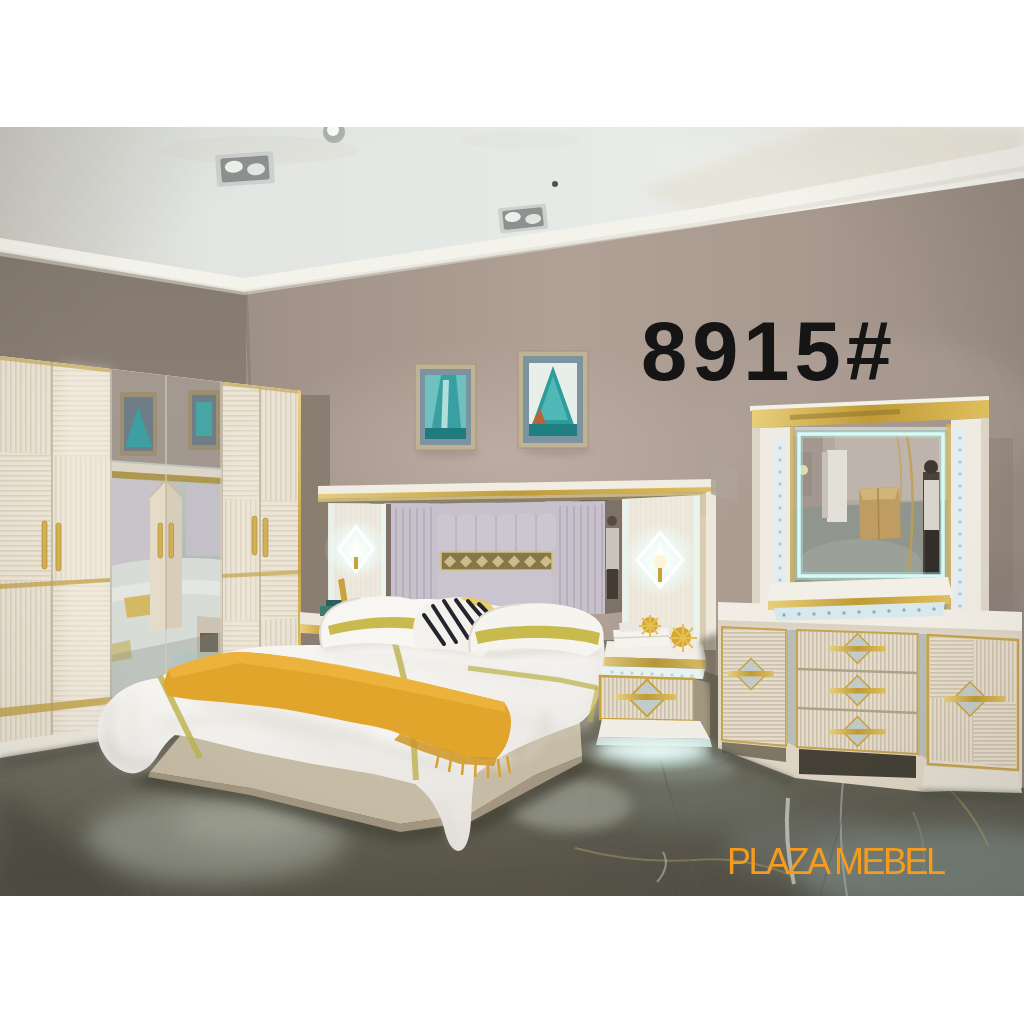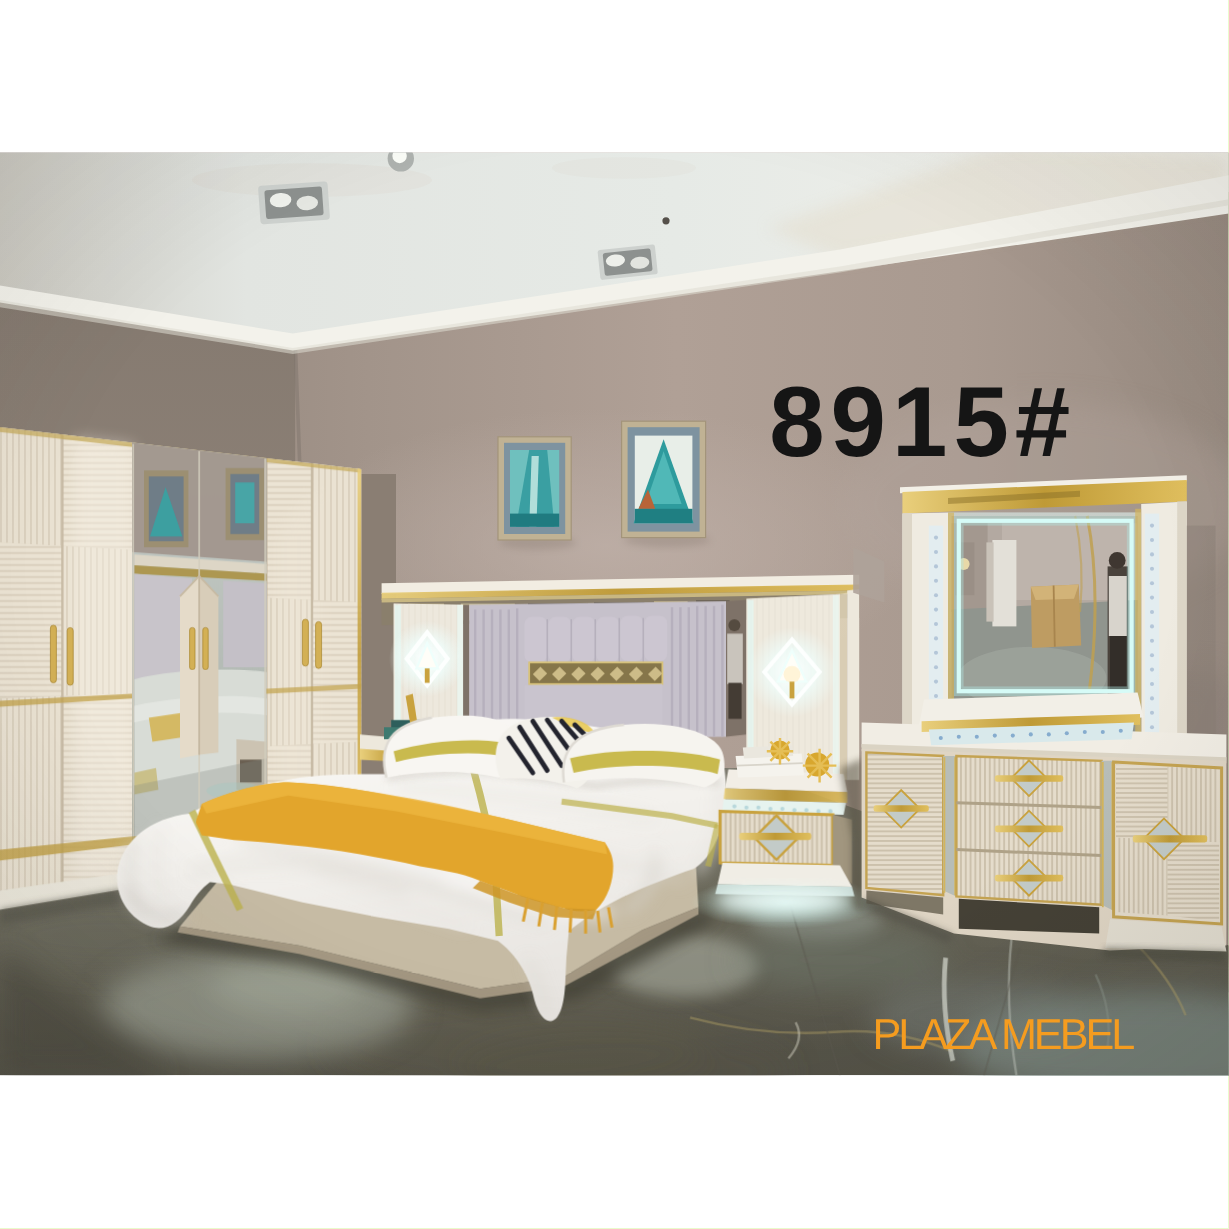--- a/index.html
+++ b/index.html
@@ -1,16 +1,16 @@
 <!DOCTYPE html>
 <html><head>
 <meta charset="utf-8">
 <style>
   html,body{margin:0;padding:0;background:#fff;}
-  .stage{position:relative;width:1024px;height:1024px;background:#bef264;overflow:hidden;
+  .stage{position:relative;width:1024px;height:1024px;background:#e5e5e5;overflow:hidden;
     font-family:"Liberation Sans", sans-serif;}
 </style>
 </head>
 <body>
 <div class="stage">
 <svg width="1024" height="1024" viewBox="0 0 1024 1024">
 <defs>
   <clipPath id="photoClip">
           <rect x="0" y="127" width="1024" height="769"></rect>
         </clipPath>

